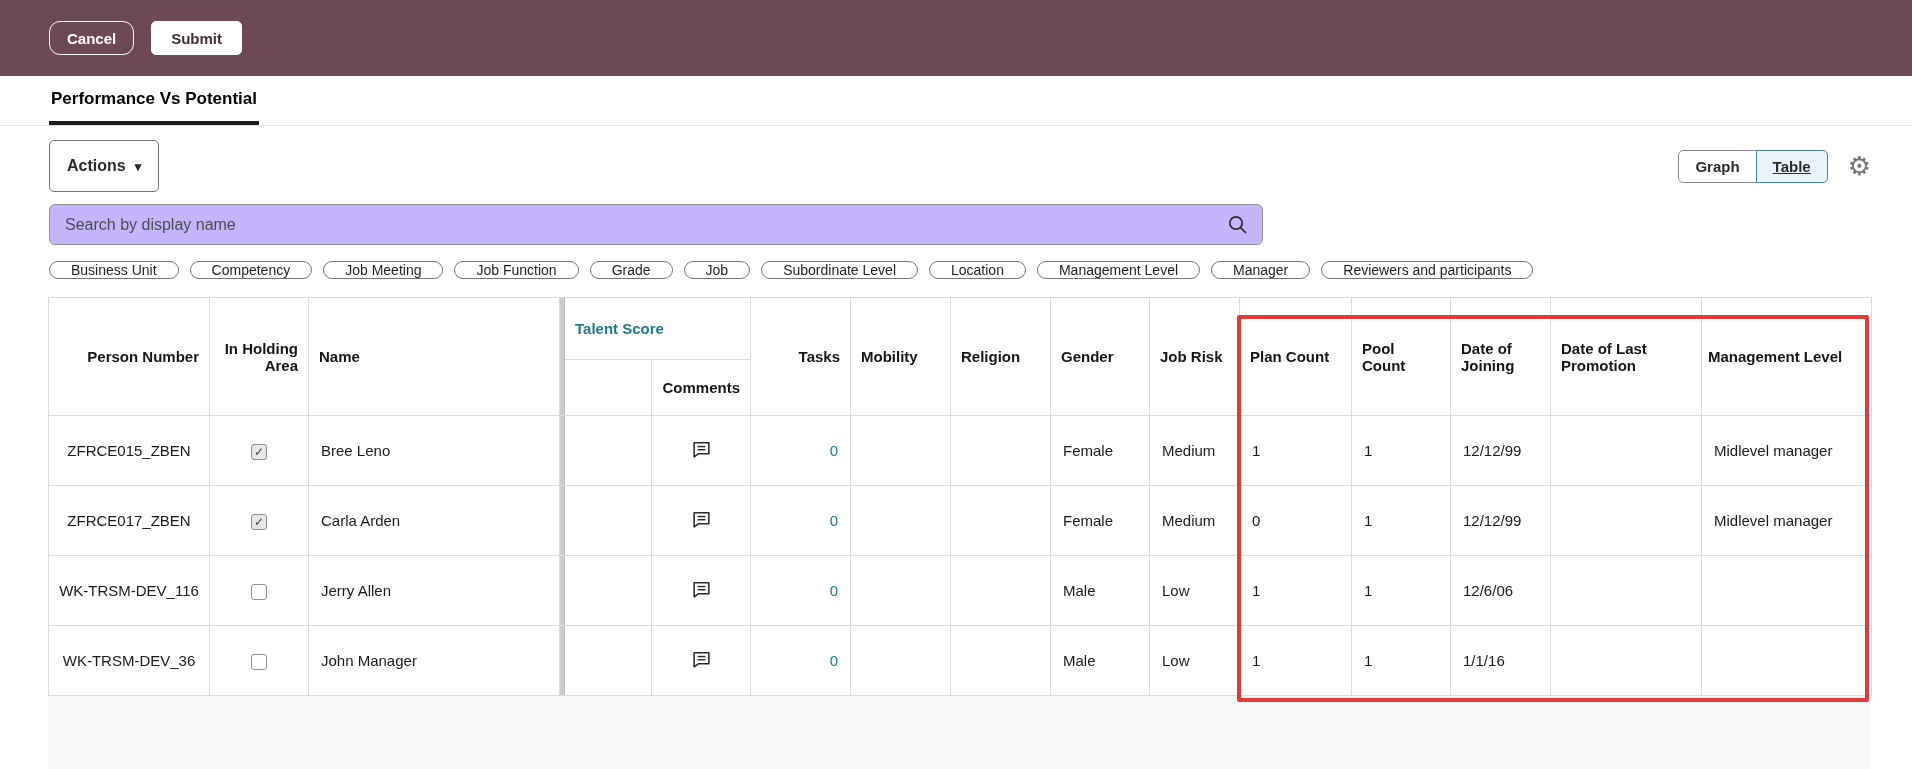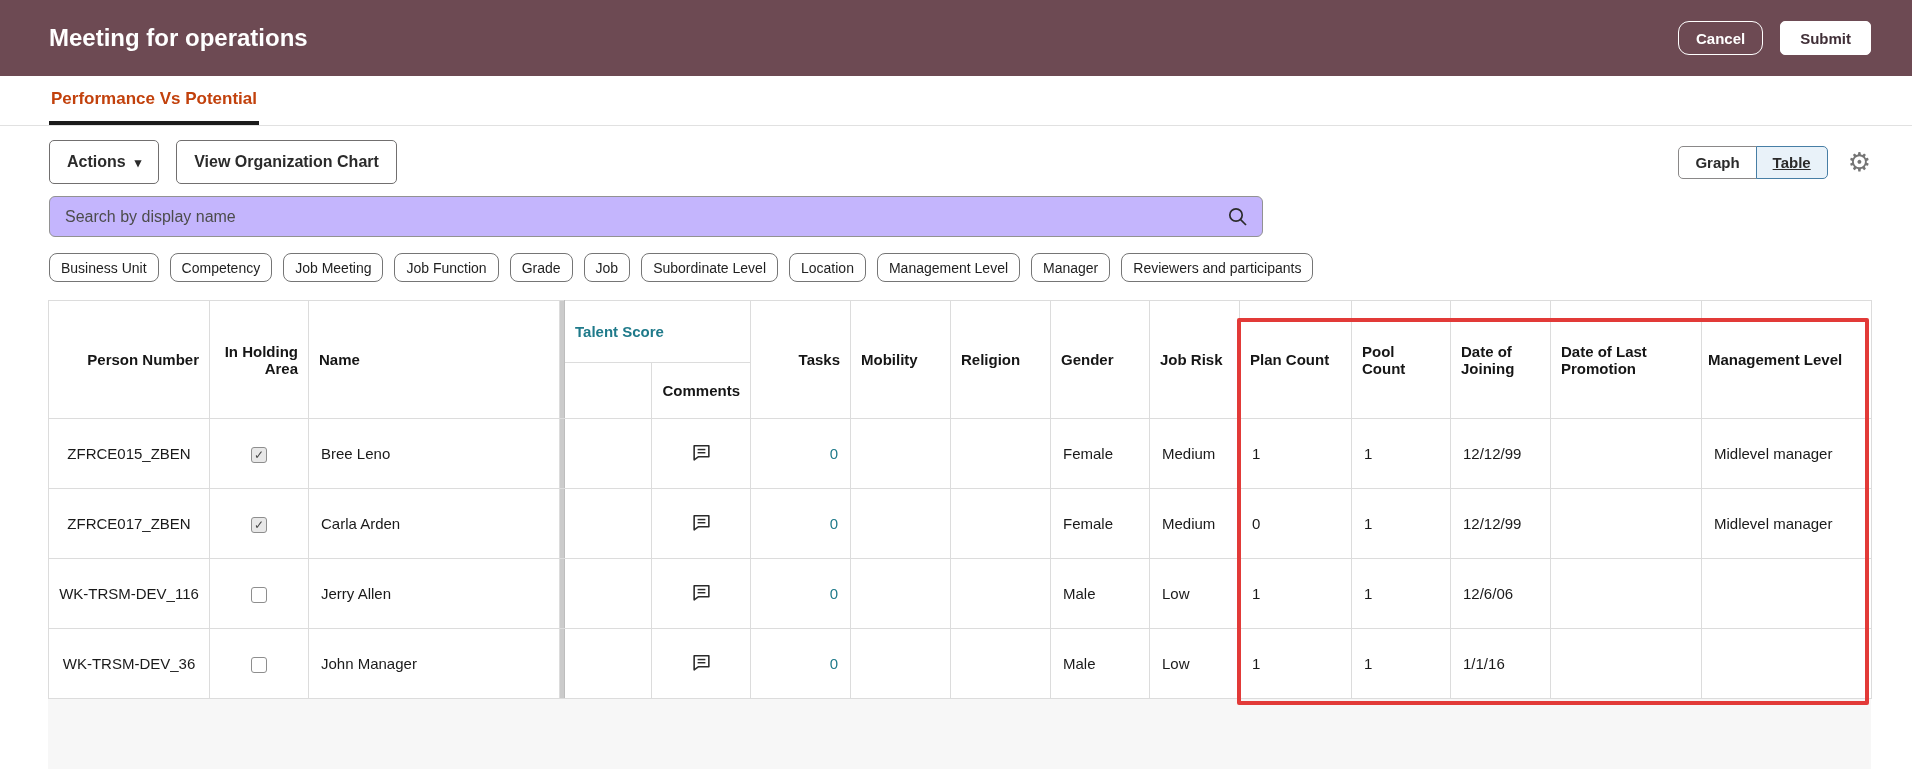--- a/index.html
+++ b/index.html
@@ -31,34 +31,34 @@
     font-family: inherit;
   }
 
   
   .tabbar {
     height: 50px; border-bottom: 1px solid #e1e1e1;
     padding-left: 49px; display: flex; align-items: stretch;
   }
   .tab {
     display: flex; align-items: center; padding: 0 2px;
-    font-size: 17px; font-weight: 600; color: #c2410c;
+    font-size: 17px; font-weight: 600; color: #000000;
     border-bottom: 4px solid transparent; cursor: pointer;
   }
   .tab.active { border-bottom-color: #1b1b1b; }
 
   
   .toolbar {
     margin: 14px 41px 0 49px;
     display: flex; justify-content: space-between; align-items: center;
   }
   .toolbar-left { display: flex; gap: 17px; }
   .toolbar-right { display: flex; gap: 20px; align-items: center; }
   .btn {
-    height: 44px; padding: 0 17px; background: #fff;
+    height: 52px; padding: 0 17px; background: #fff;
     border: 1px solid #716f6f; border-radius: 5px;
     font-size: 16px; font-weight: 600; color: #2b2b2b; cursor: pointer;
     display: inline-flex; align-items: center; gap: 9px;
     font-family: inherit;
   }
   .chev { font-size: 13px; color: #2b2b2b; }
   .seg { display: flex; }
   .seg-btn {
     height: 33px; min-width: 71px; padding: 0 16px; background: #fff;
     border: 1px solid #8a8888; font-size: 15px; font-weight: 600;
@@ -85,21 +85,21 @@
   }
   .searchbar input::placeholder { color: #4c4c4c; opacity: 1; }
   .search-ic {
     position: absolute; right: 15px; top: 10px; width: 21px; height: 21px;
     cursor: pointer;
   }
 
   
   .chips { margin: 16px 41px 0 49px; display: flex; gap: 11px; }
   .chip {
-    height: 29px; padding: 0 11px; border: 1px solid #757575; border-radius: 8px;
+    height: 18px; padding: 0 21px; border: 1px solid #757575; border-radius: 13px;
     background: #fff; color: #1f1f1f; font-size: 14px;
     display: inline-flex; align-items: center; cursor: pointer; white-space: nowrap;
   }
 
   
   .table-wrap { margin: 18px 0 0 48px; width: 1823px; position: relative; }
   table { border-collapse: collapse; table-layout: fixed; width: 1823px; background: #fff; }
   th, td { border: 1px solid #dcdcdc; }
   thead th {
     font-size: 15px; font-weight: 700; color: #161616; background: #fff;
@@ -140,38 +140,36 @@
     border: 4px solid var(--highlight-red, #e23a38); border-radius: 2px;
     pointer-events: none; z-index: 5;
   }
 </style>
 </head>
 <body>
 
 <div>
 
   <header class="topbar">
-    <h1>Meeting for operations</h1>
     <div class="topbar-actions">
       <button class="btn-ghost">Cancel</button>
       <button class="btn-light">Submit</button>
     </div>
   </header>
 
   <nav class="tabbar">
     <div class="tab active">Performance Vs Potential</div>
   </nav>
 
   <div class="toolbar">
     <div class="toolbar-left">
       <button class="btn">
         <span>Actions</span>
         <span class="chev">▾</span>
       </button>
-      <button class="btn">View Organization Chart</button>
     </div>
     <div class="toolbar-right">
       <div class="seg">
         <button class="seg-btn first">Graph</button>
         <button class="seg-btn last active">Table</button>
       </div>
       <span class="gear">⚙</span>
     </div>
   </div>
 

